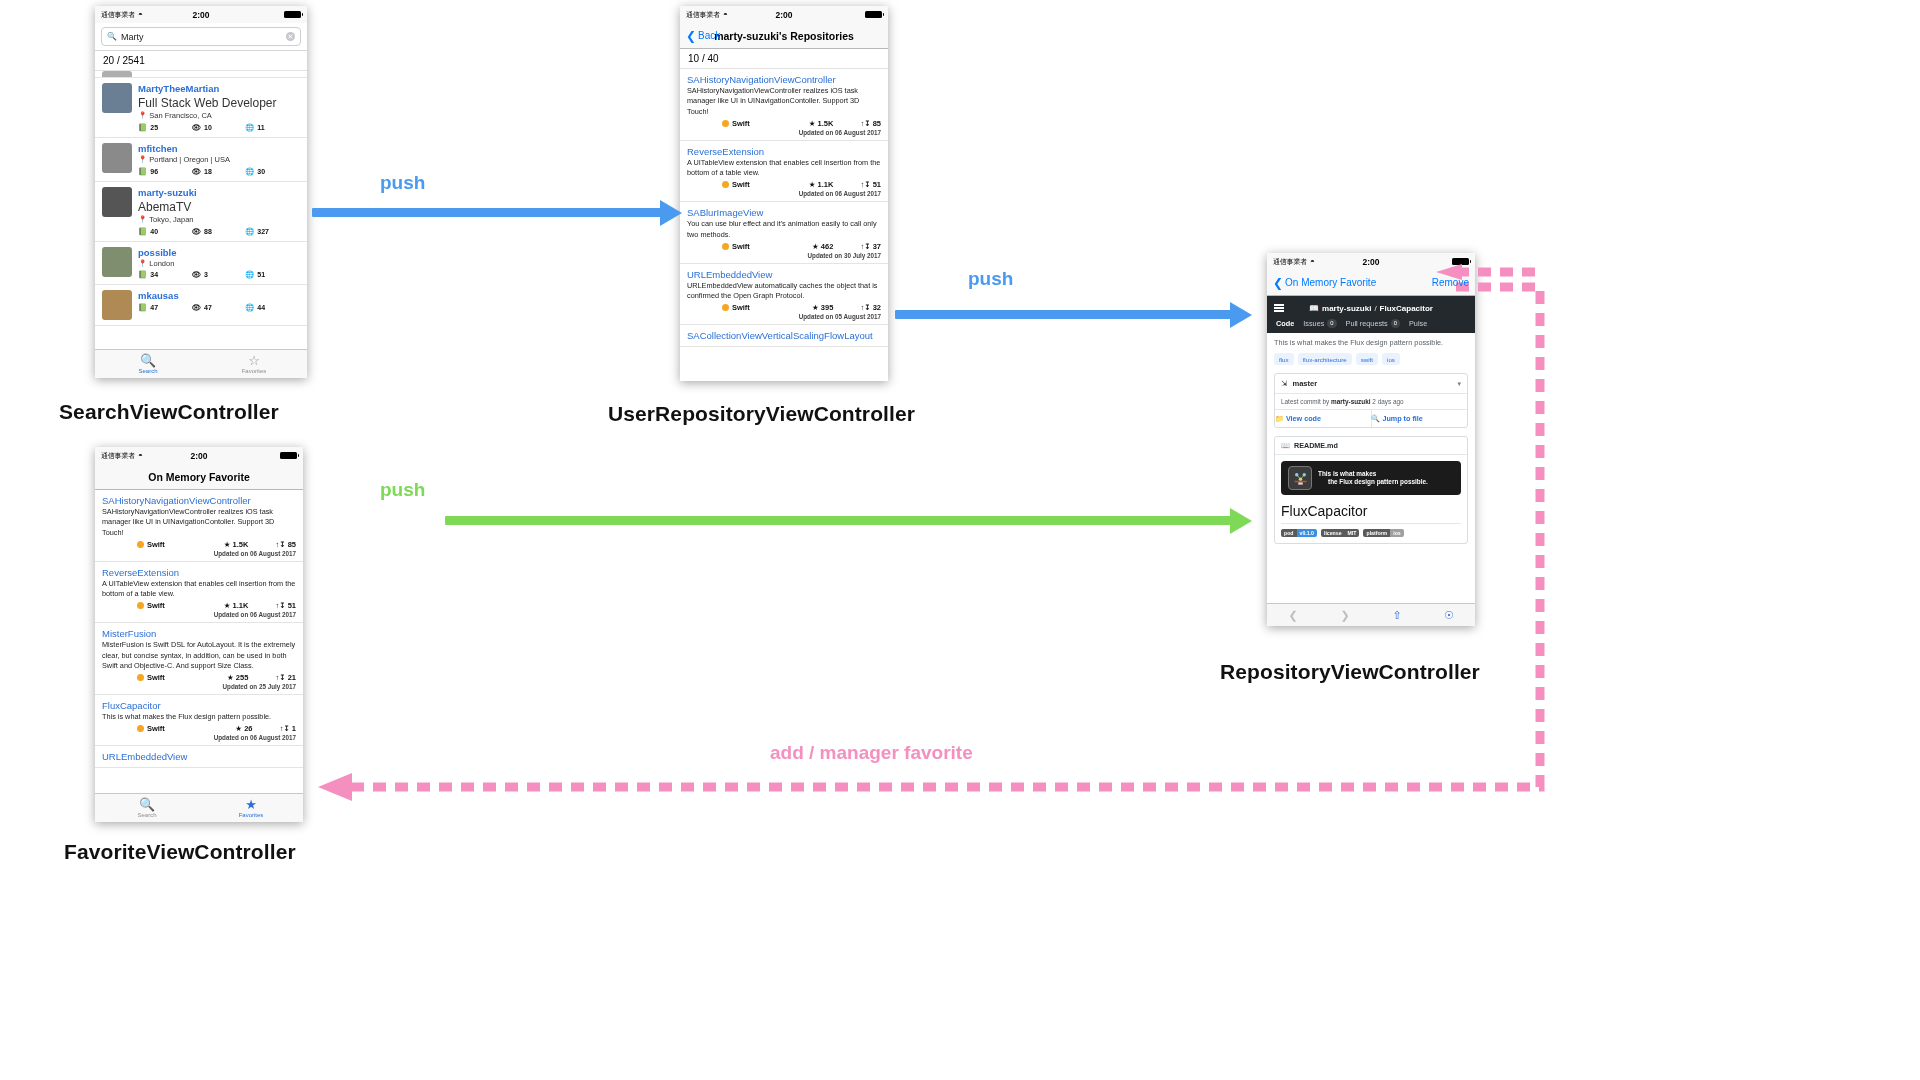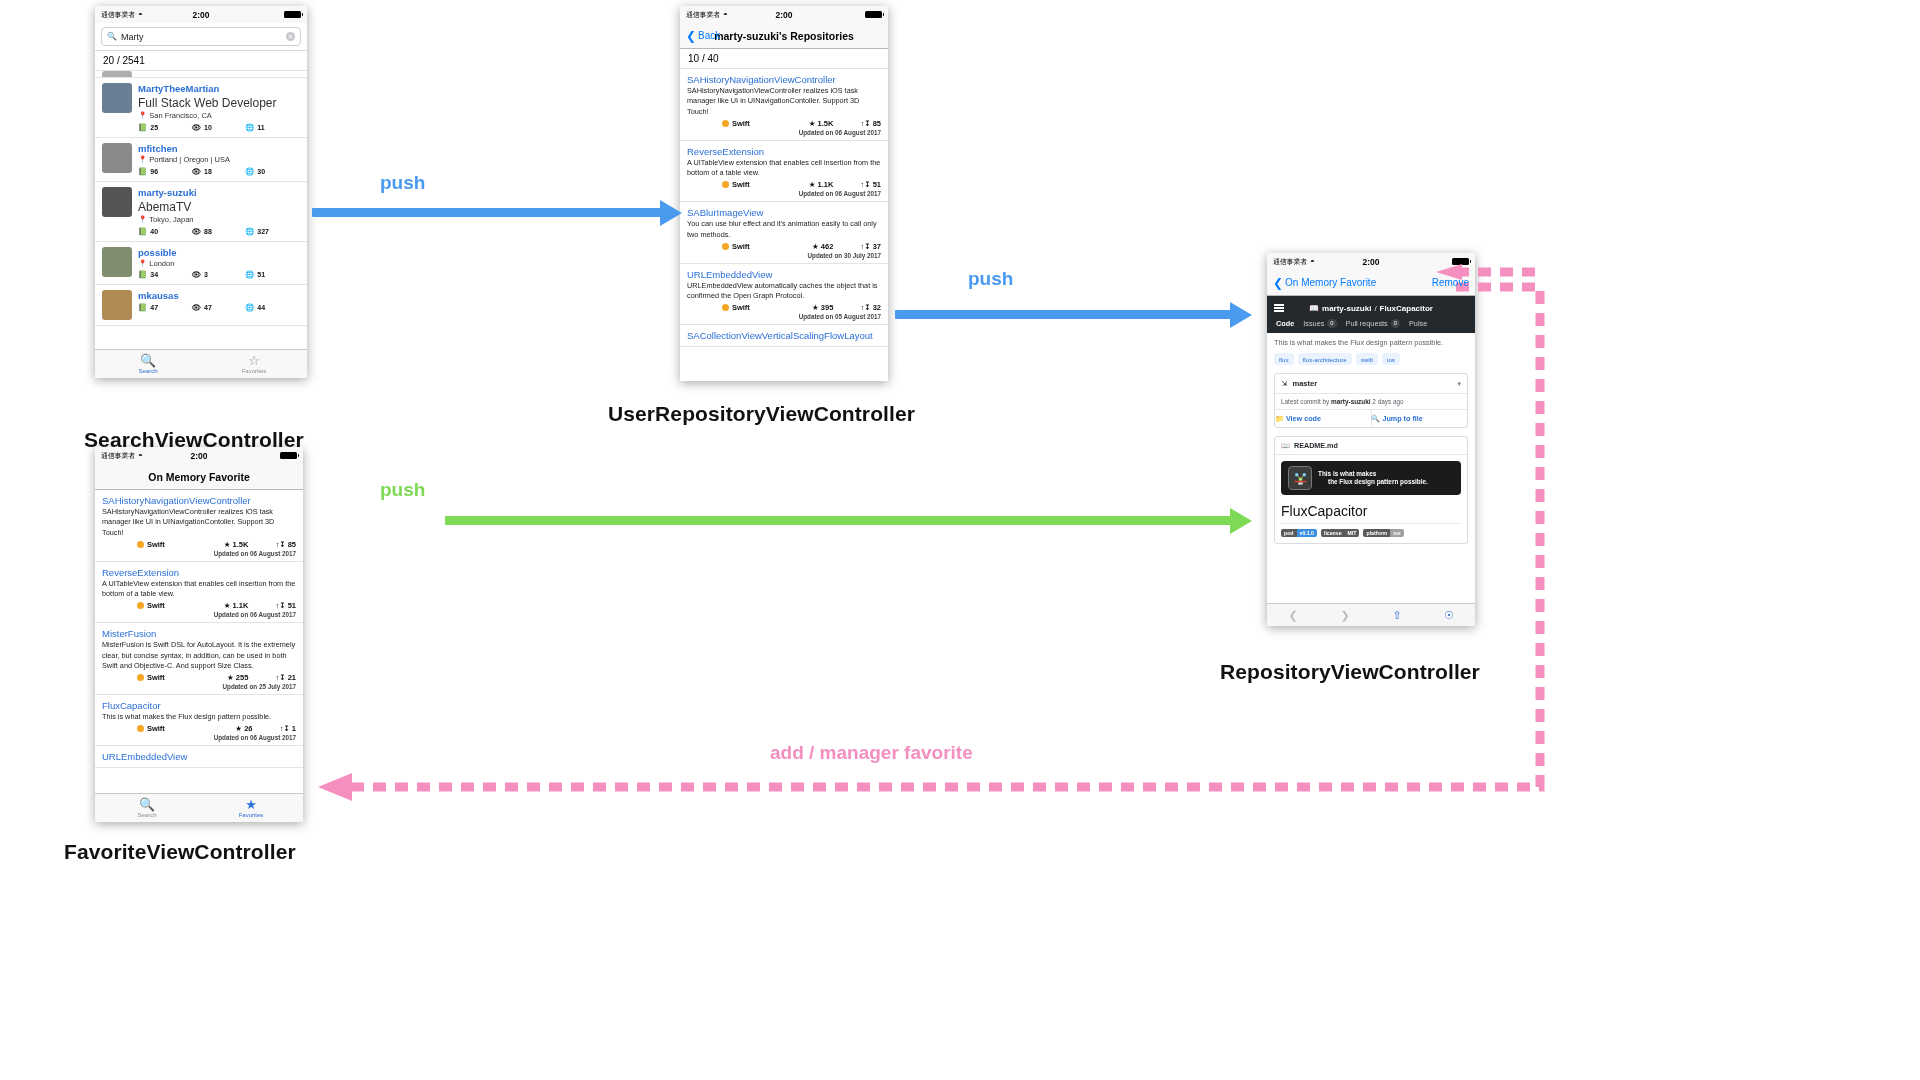--- a/index.html
+++ b/index.html
@@ -221,21 +221,21 @@
           <span class="tabicon">🔍</span>
           <span class="tablabel">Search</span>
         </div>
         <div class="tabitem">
           <span class="tabicon">☆</span>
           <span class="tablabel">Favorites</span>
         </div>
       </div>
   </div>
 </div>
-<div class="caption" style="left:84px;top:400px;margin-top:28px;">SearchViewController</div>
+<div class="caption" style="left:59px;top:400px;">SearchViewController</div>
 
 <div class="phone" id="phone-userrepo" style="left:680px;top:6px;width:208px;height:375px;">
   <div class="phone-inner">
     <div class="statusbar">
       <div class="sb-left">
         <span class="sb-carrier">通信事業者</span>
         <span class="sb-wifi">◓</span>
       </div>
       <span class="sb-time">2:00</span>
       <span class="sb-batt"></span>

